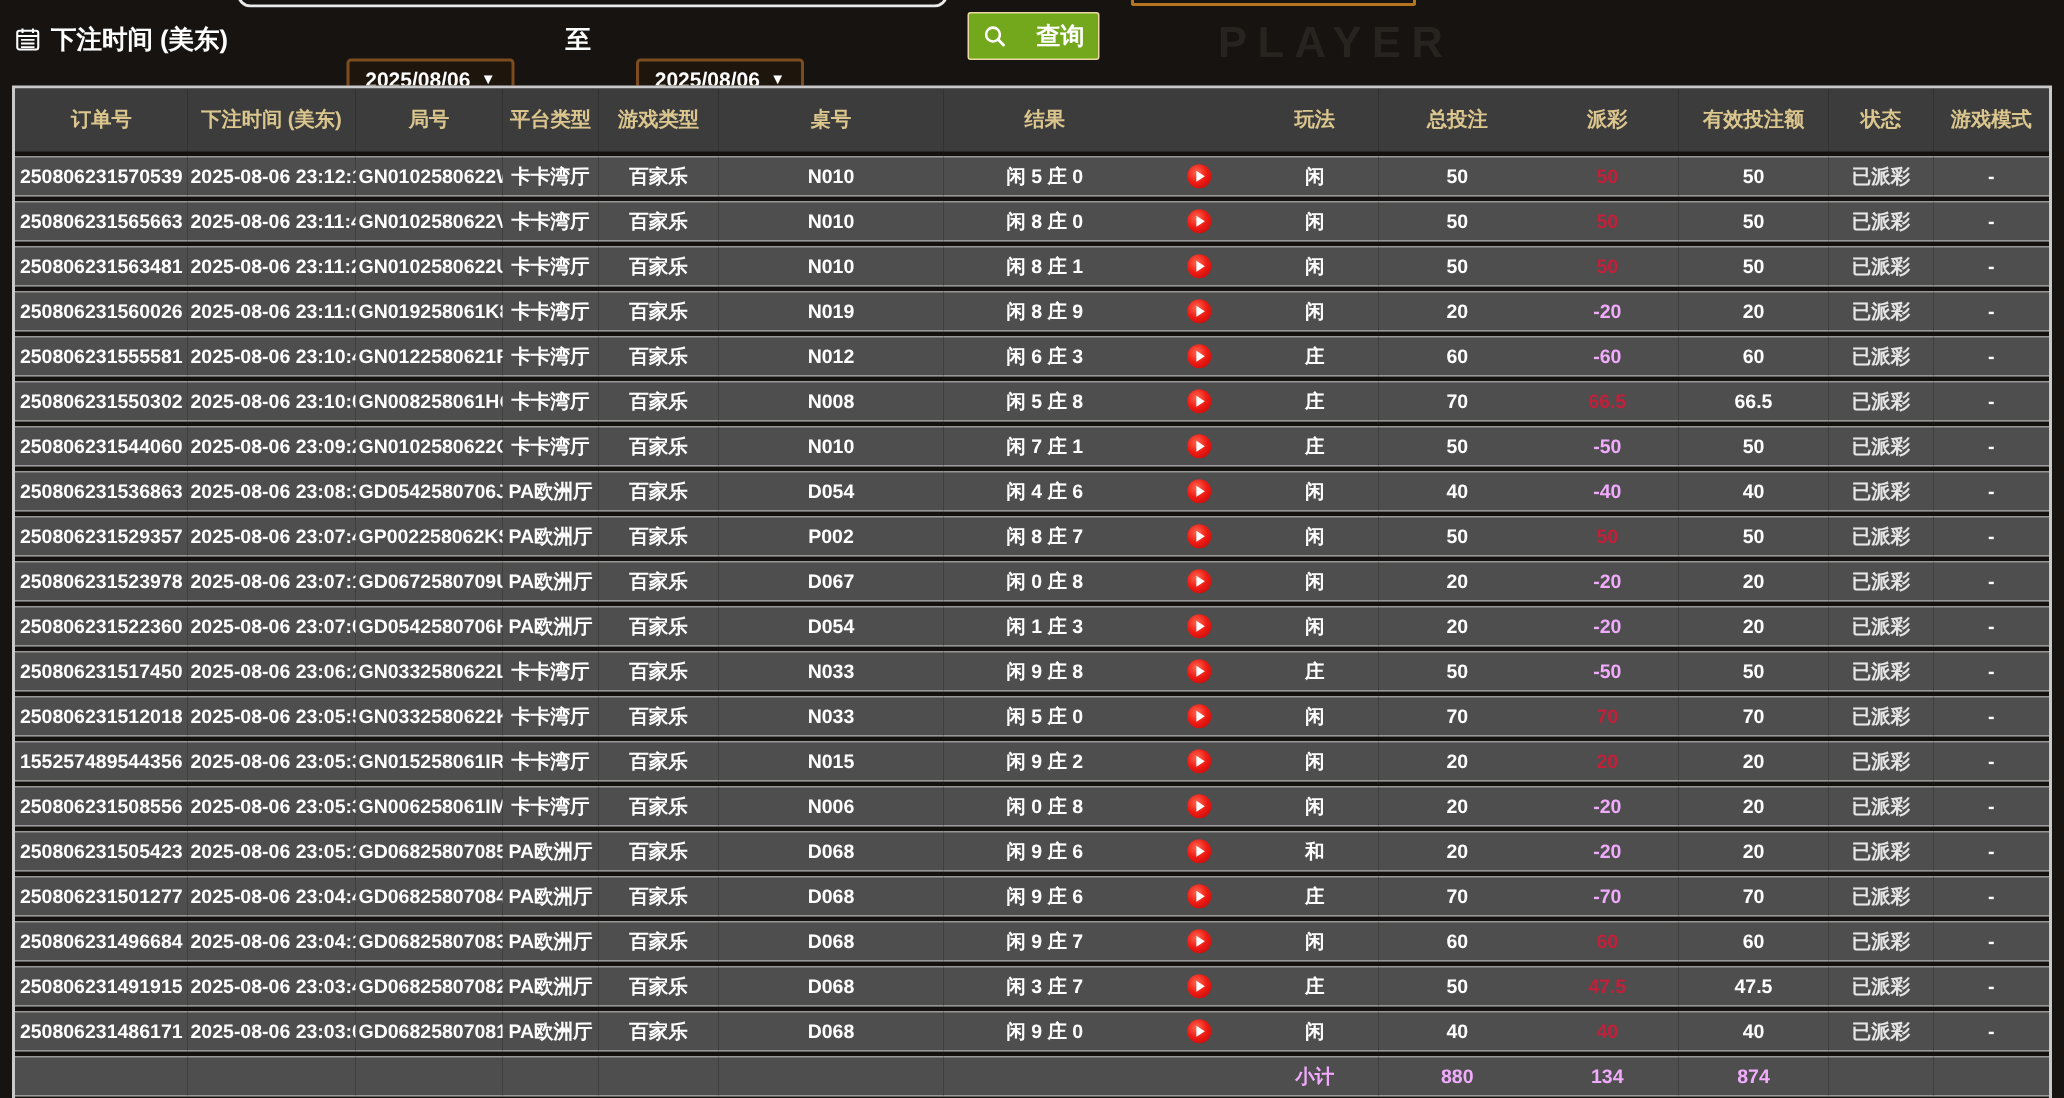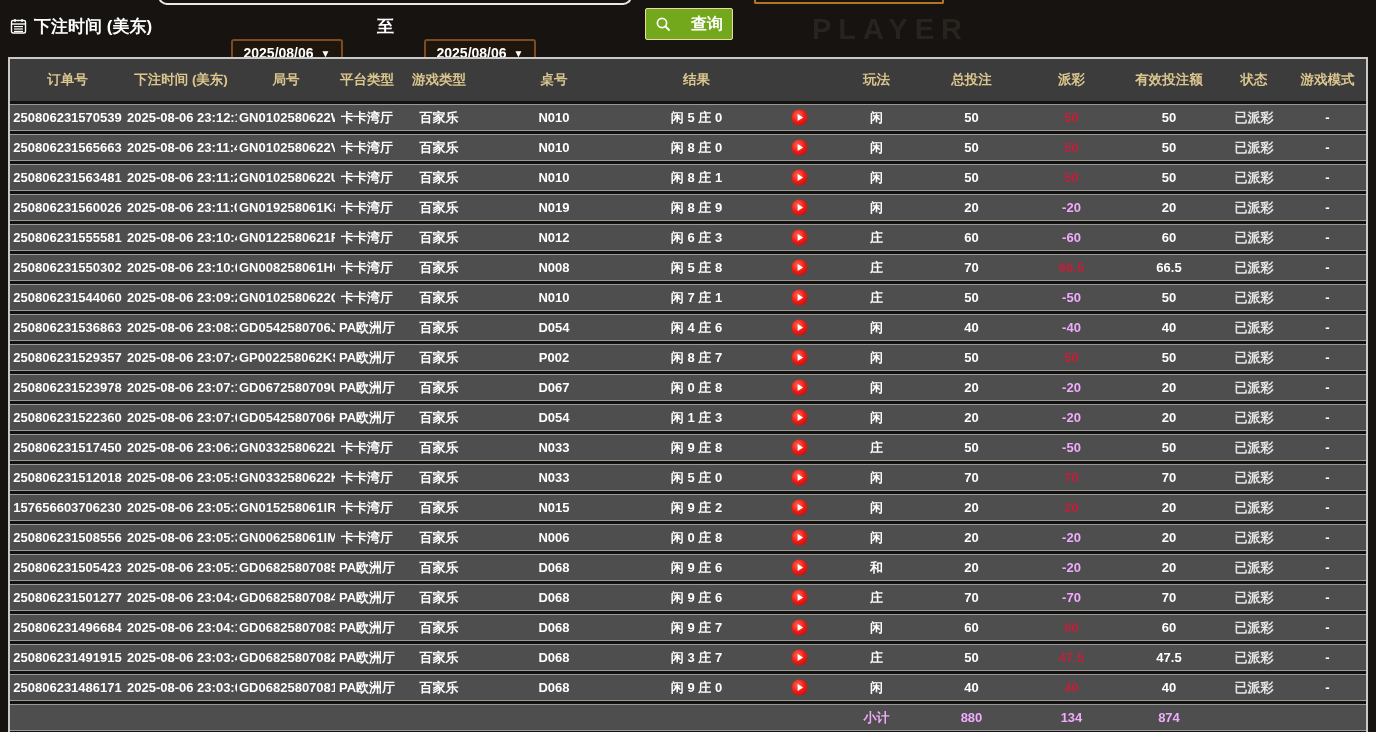--- a/index.html
+++ b/index.html
@@ -456,21 +456,21 @@
       </span>
     </td>
     <td>闲</td>
     <td>70</td>
     <td class="pos">70</td>
     <td>70</td>
     <td class="ok">已派彩</td>
     <td>-</td>
   </tr>
         <tr>
-    <td>157656603706230</td>
+    <td>155257489544356</td>
     <td>2025-08-06 23:05:39</td>
     <td>GN015258061IR</td>
     <td>卡卡湾厅</td>
     <td>百家乐</td>
     <td>N015</td>
     <td>闲 9 庄 2</td>
     <td>
       <span class="play-icon">
         <svg class="icon-svg" width="17" height="17" viewBox="0 0 17 17">
           <circle cx="8.5" cy="8.5" r="8" fill="url(#pg)"></circle>

